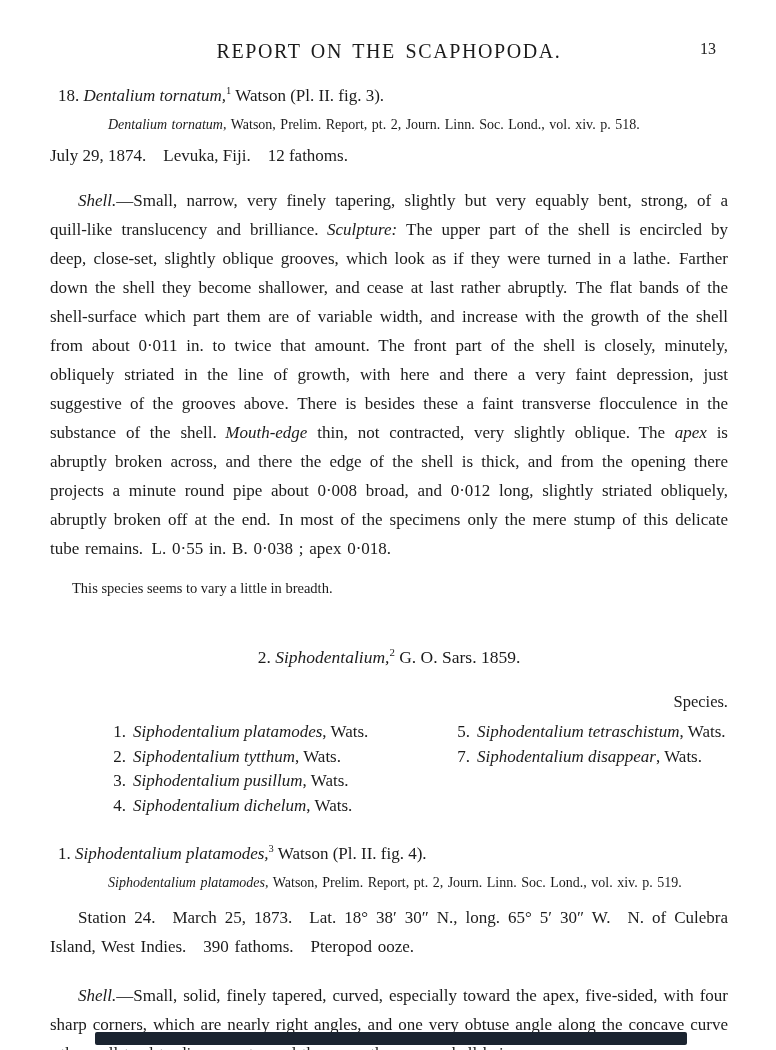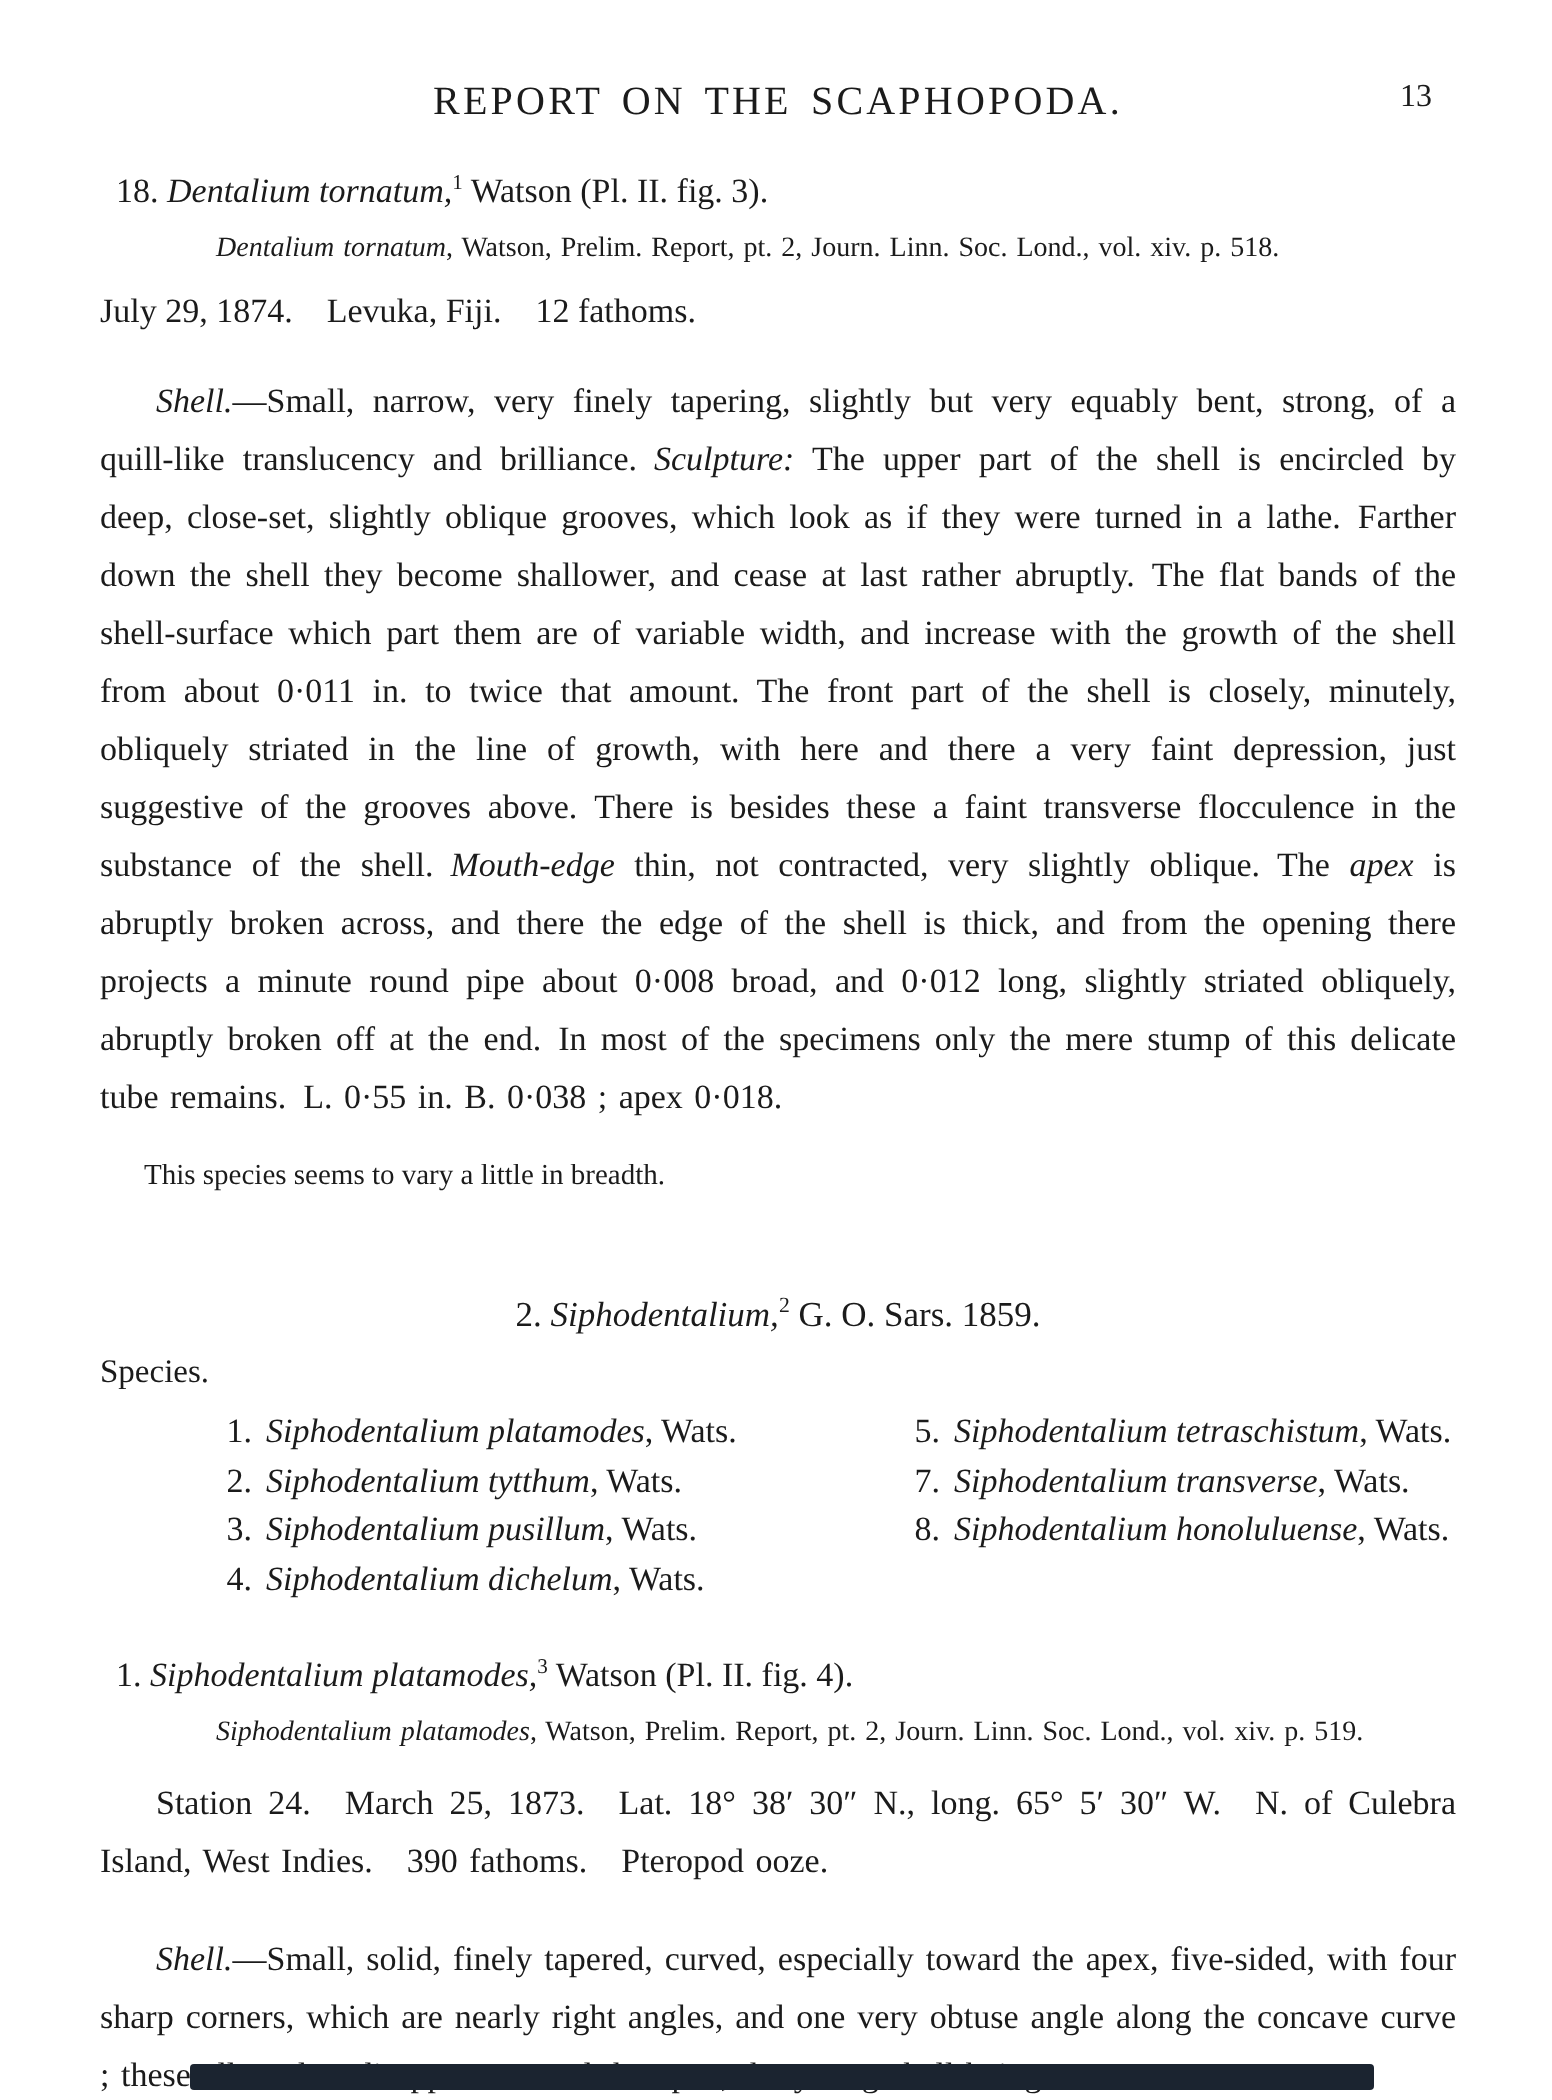--- a/index.html
+++ b/index.html
@@ -21,21 +21,21 @@
   .species-heading{margin-top:26px;padding-left:8px;font-size:17px;}
   .citation{margin-top:11px;padding-left:58px;font-size:14px;word-spacing:1px;}
   .locality{margin-top:13px;font-size:17px;}
   .body-para{
     margin-top:20px;font-size:17px;line-height:29px;
     text-align:justify;text-indent:28px;word-spacing:1.5px;
   }
   .small-note{margin-top:16px;padding-left:22px;font-size:14.5px;}
 
   .genus-heading{margin-top:50px;text-align:center;font-size:17.5px;}
-  .species-label{margin-top:8px;text-align:left;font-size:16.5px;}
+  .species-label{margin-top:24px;text-align:right;font-size:16.5px;}
 
   .species-list{display:flex;margin-top:8px;padding-left:58px;font-size:17px;line-height:24.5px;}
   .species-col{list-style:none;margin:0;padding:0;}
   .species-col.left{width:344px;}
   .species-col .num{display:inline-block;width:18px;text-align:right;margin-right:7px;}
 
   .station-para{margin-top:12px;font-size:17px;line-height:29px;text-align:justify;text-indent:28px;word-spacing:1.5px;}
 
   .scan-artifact-bar{
     position:absolute;left:95px;top:1032px;width:592px;height:13px;
@@ -69,22 +69,21 @@
 
     <div class="species-list">
       <ul class="species-col left">
         <li><span class="num">1.</span><span class="i">Siphodentalium platamodes</span><span>, Wats.</span></li>
         <li><span class="num">2.</span><span class="i">Siphodentalium tytthum</span><span>, Wats.</span></li>
         <li><span class="num">3.</span><span class="i">Siphodentalium pusillum</span><span>, Wats.</span></li>
         <li><span class="num">4.</span><span class="i">Siphodentalium dichelum</span><span>, Wats.</span></li>
       </ul>
       <ul class="species-col right">
         <li><span class="num">5.</span><span class="i">Siphodentalium tetraschistum</span><span>, Wats.</span></li>
-        <li><span class="num">7.</span><span class="i">Siphodentalium transverse</span><span>, Wats.</span></li>
-        <li><span class="num">8.</span><span class="i">Siphodentalium honoluluense</span><span>, Wats.</span></li>
+        <li><span class="num">7.</span><span class="i">Siphodentalium disappear</span><span>, Wats.</span></li>
       </ul>
     </div>
 
     <div class="species-heading"><span>1. </span><span class="i">Siphodentalium platamodes,</span><sup>3</sup><span> Watson (Pl. II. fig. 4).</span></div>
 
     <div class="citation"><span class="i">Siphodentalium platamodes</span><span>, Watson, Prelim. Report, pt. 2, Journ. Linn. Soc. Lond., vol. xiv. p. 519.</span></div>
 
     <p class="station-para">Station 24. March 25, 1873. Lat. 18° 38′ 30″ N., long. 65° 5′ 30″ W. N. of Culebra Island, West Indies. 390 fathoms. Pteropod ooze.</p>
 
     <p class="body-para"><span class="i">Shell.</span><span>—Small, solid, finely tapered, curved, especially toward the apex, five-sided, with four sharp corners, which are nearly right angles, and one very obtuse angle along the concave curve ; these all tend to disappear toward the apex, the young shell being</span></p>

